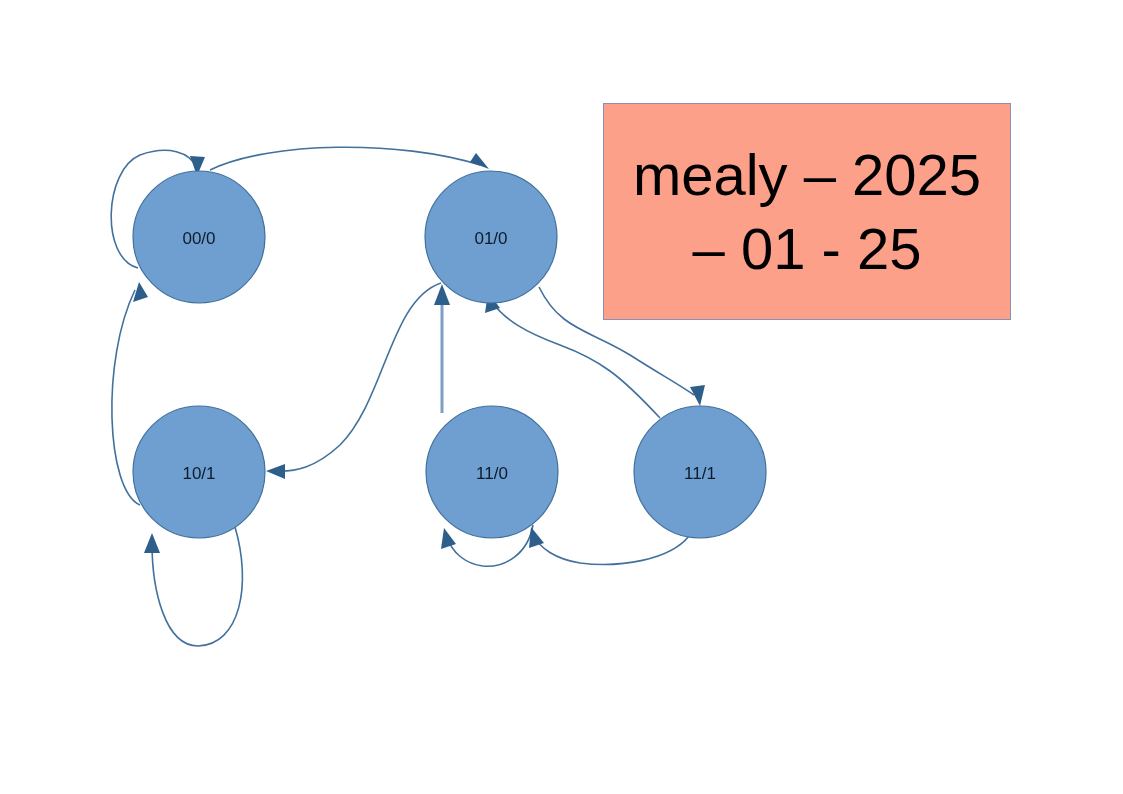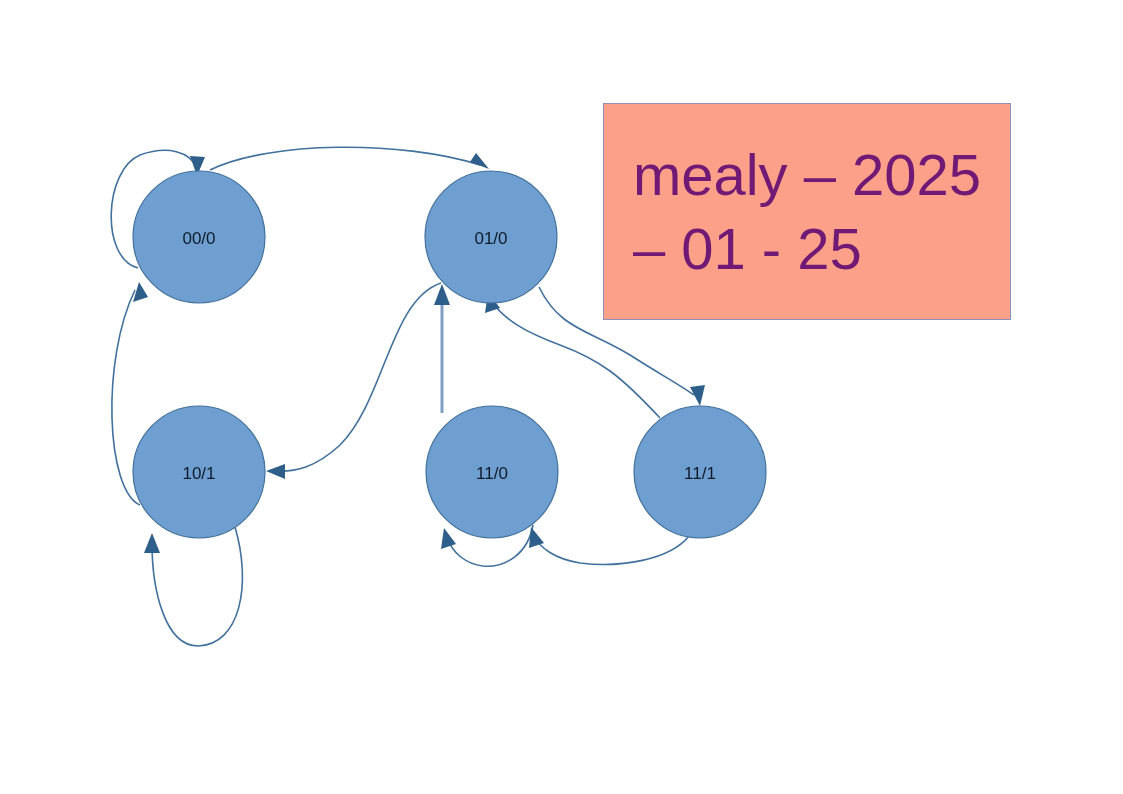--- a/index.html
+++ b/index.html
@@ -60,21 +60,22 @@
     border: 1.5px solid #8a90b8;
     box-sizing: border-box;
     display: flex;
     align-items: center;
     justify-content: center;
   }
   #title-text {
     font-family: "Liberation Sans", sans-serif;
     font-size: 58px;
     line-height: 1.26;
-    color: #701a75;
+    color: #000000;
+    text-align: center;
     white-space: pre-line;
     padding: 0 12px;
   }
 </style>
 </head>
 <body>
 
 <div id="canvas">
 
   <svg id="diagram-svg" viewBox="0 0 1123 794" xmlns="http://www.w3.org/2000/svg">

